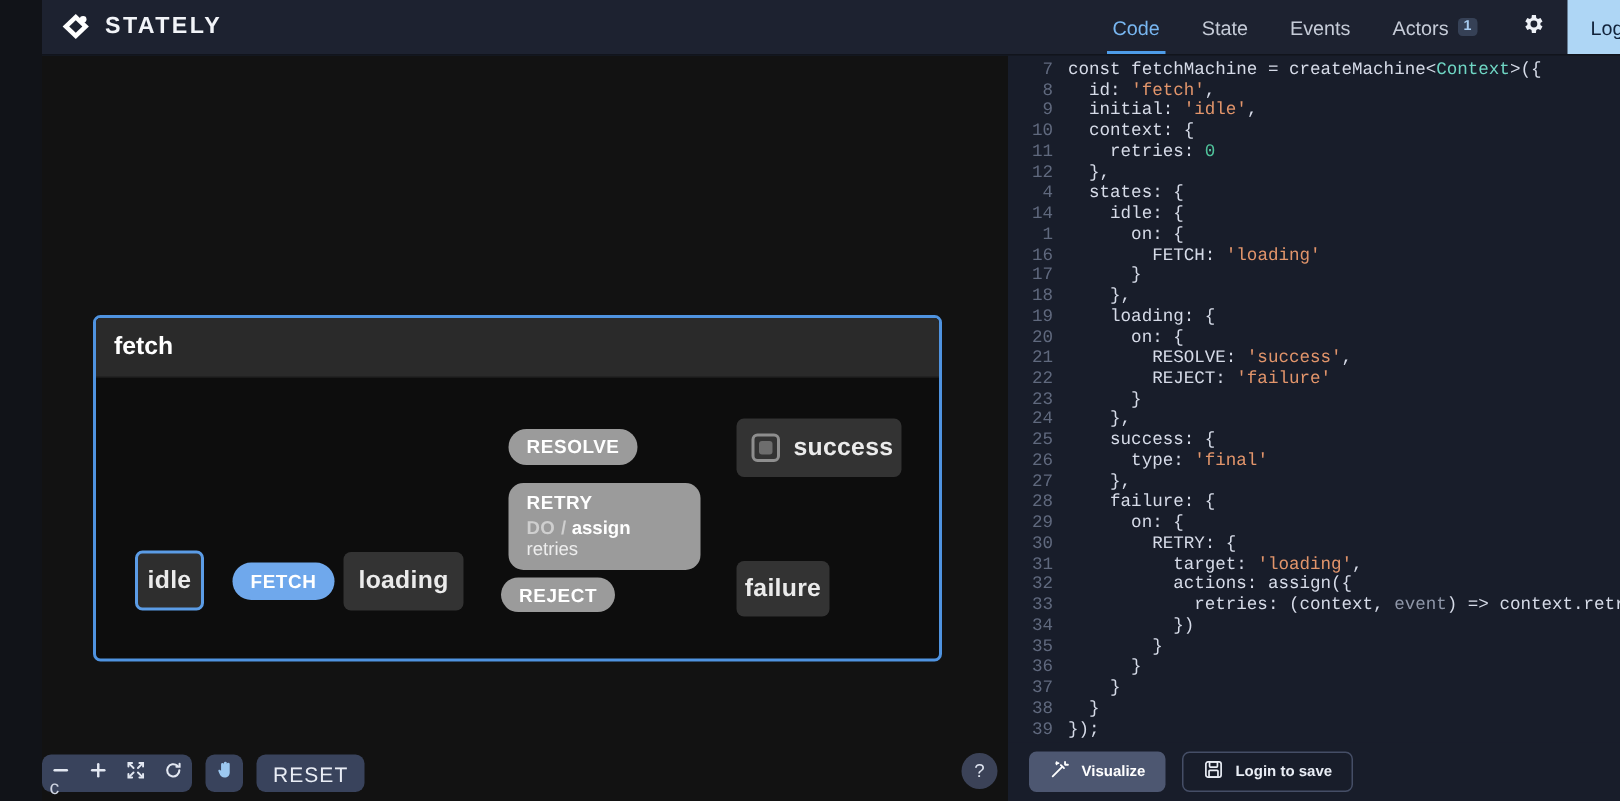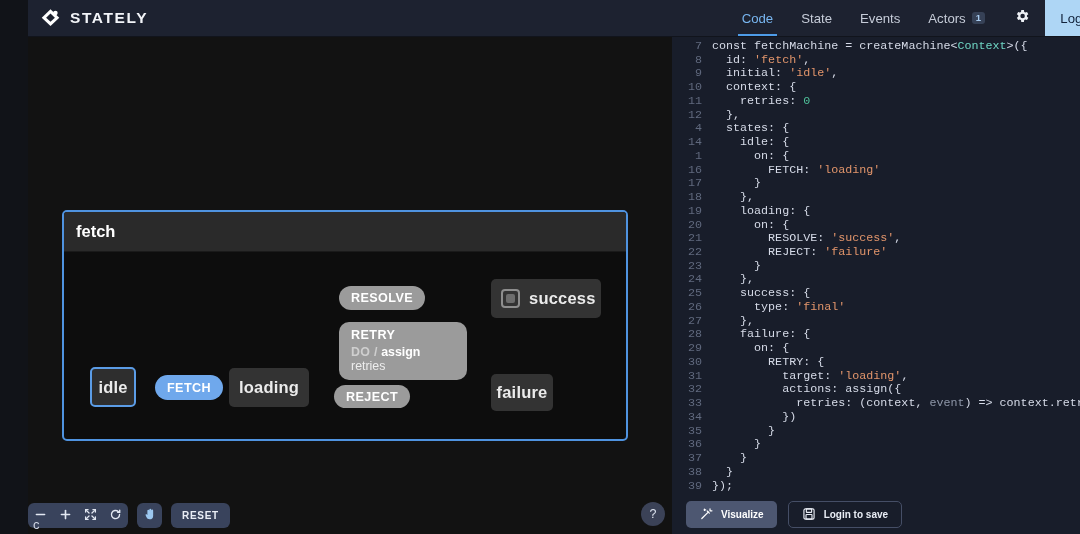--- a/index.html
+++ b/index.html
@@ -119,21 +119,21 @@
     width: 25px; height: 25px; display: flex; align-items: center; justify-content: center;
     color: #e3e8f2; cursor: pointer;
   }
   .tb-toggle {
     background: #39435c; border-radius: 6px; width: 25px; height: 25px;
     display: flex; align-items: center; justify-content: center; cursor: pointer;
   }
   .tb-reset {
     background: #39435c; border-radius: 6px; height: 25px; padding: 0 11px;
     display: flex; align-items: center; color: #e9edf5;
-    font-size: 10px; font-weight: 700; letter-spacing: .7px; cursor: pointer;
+    font-size: 14px; font-weight: 400; letter-spacing: .7px; cursor: pointer;
   }
   .stray-c {
     position: absolute; left: 5px; bottom: -4px;
     color: #cfd5e2; font-size: 13px;
   }
 
   
   .editor-pane {
     flex: 1; background: #181d2a; position: relative;
     display: flex; flex-direction: column; min-width: 0;

